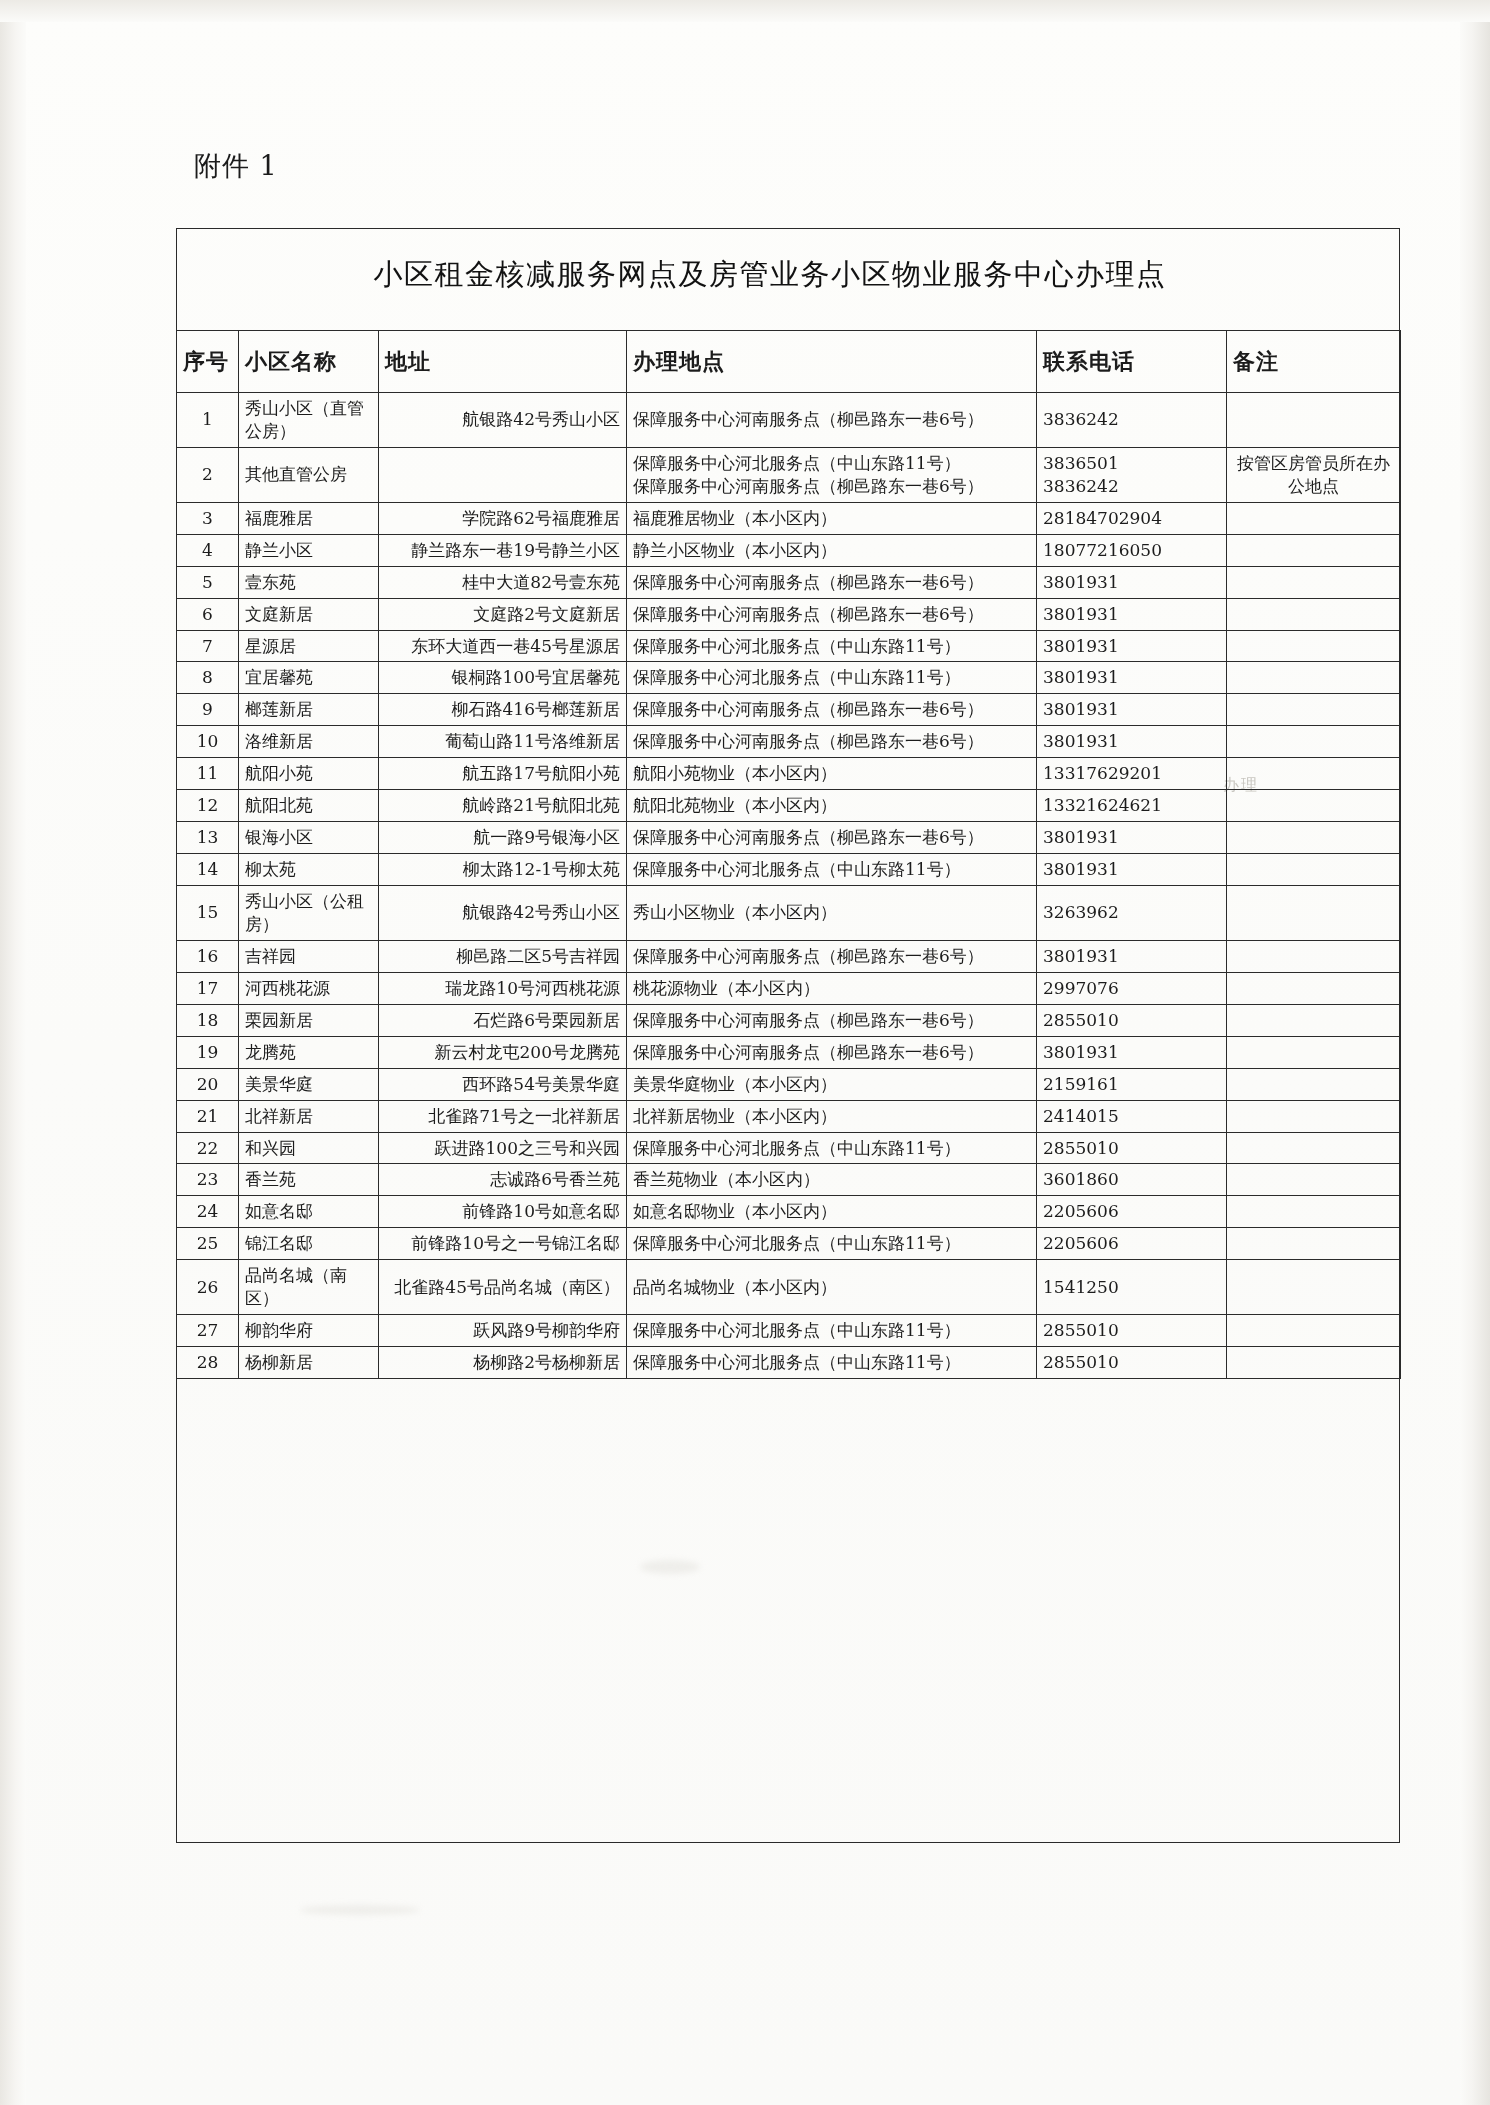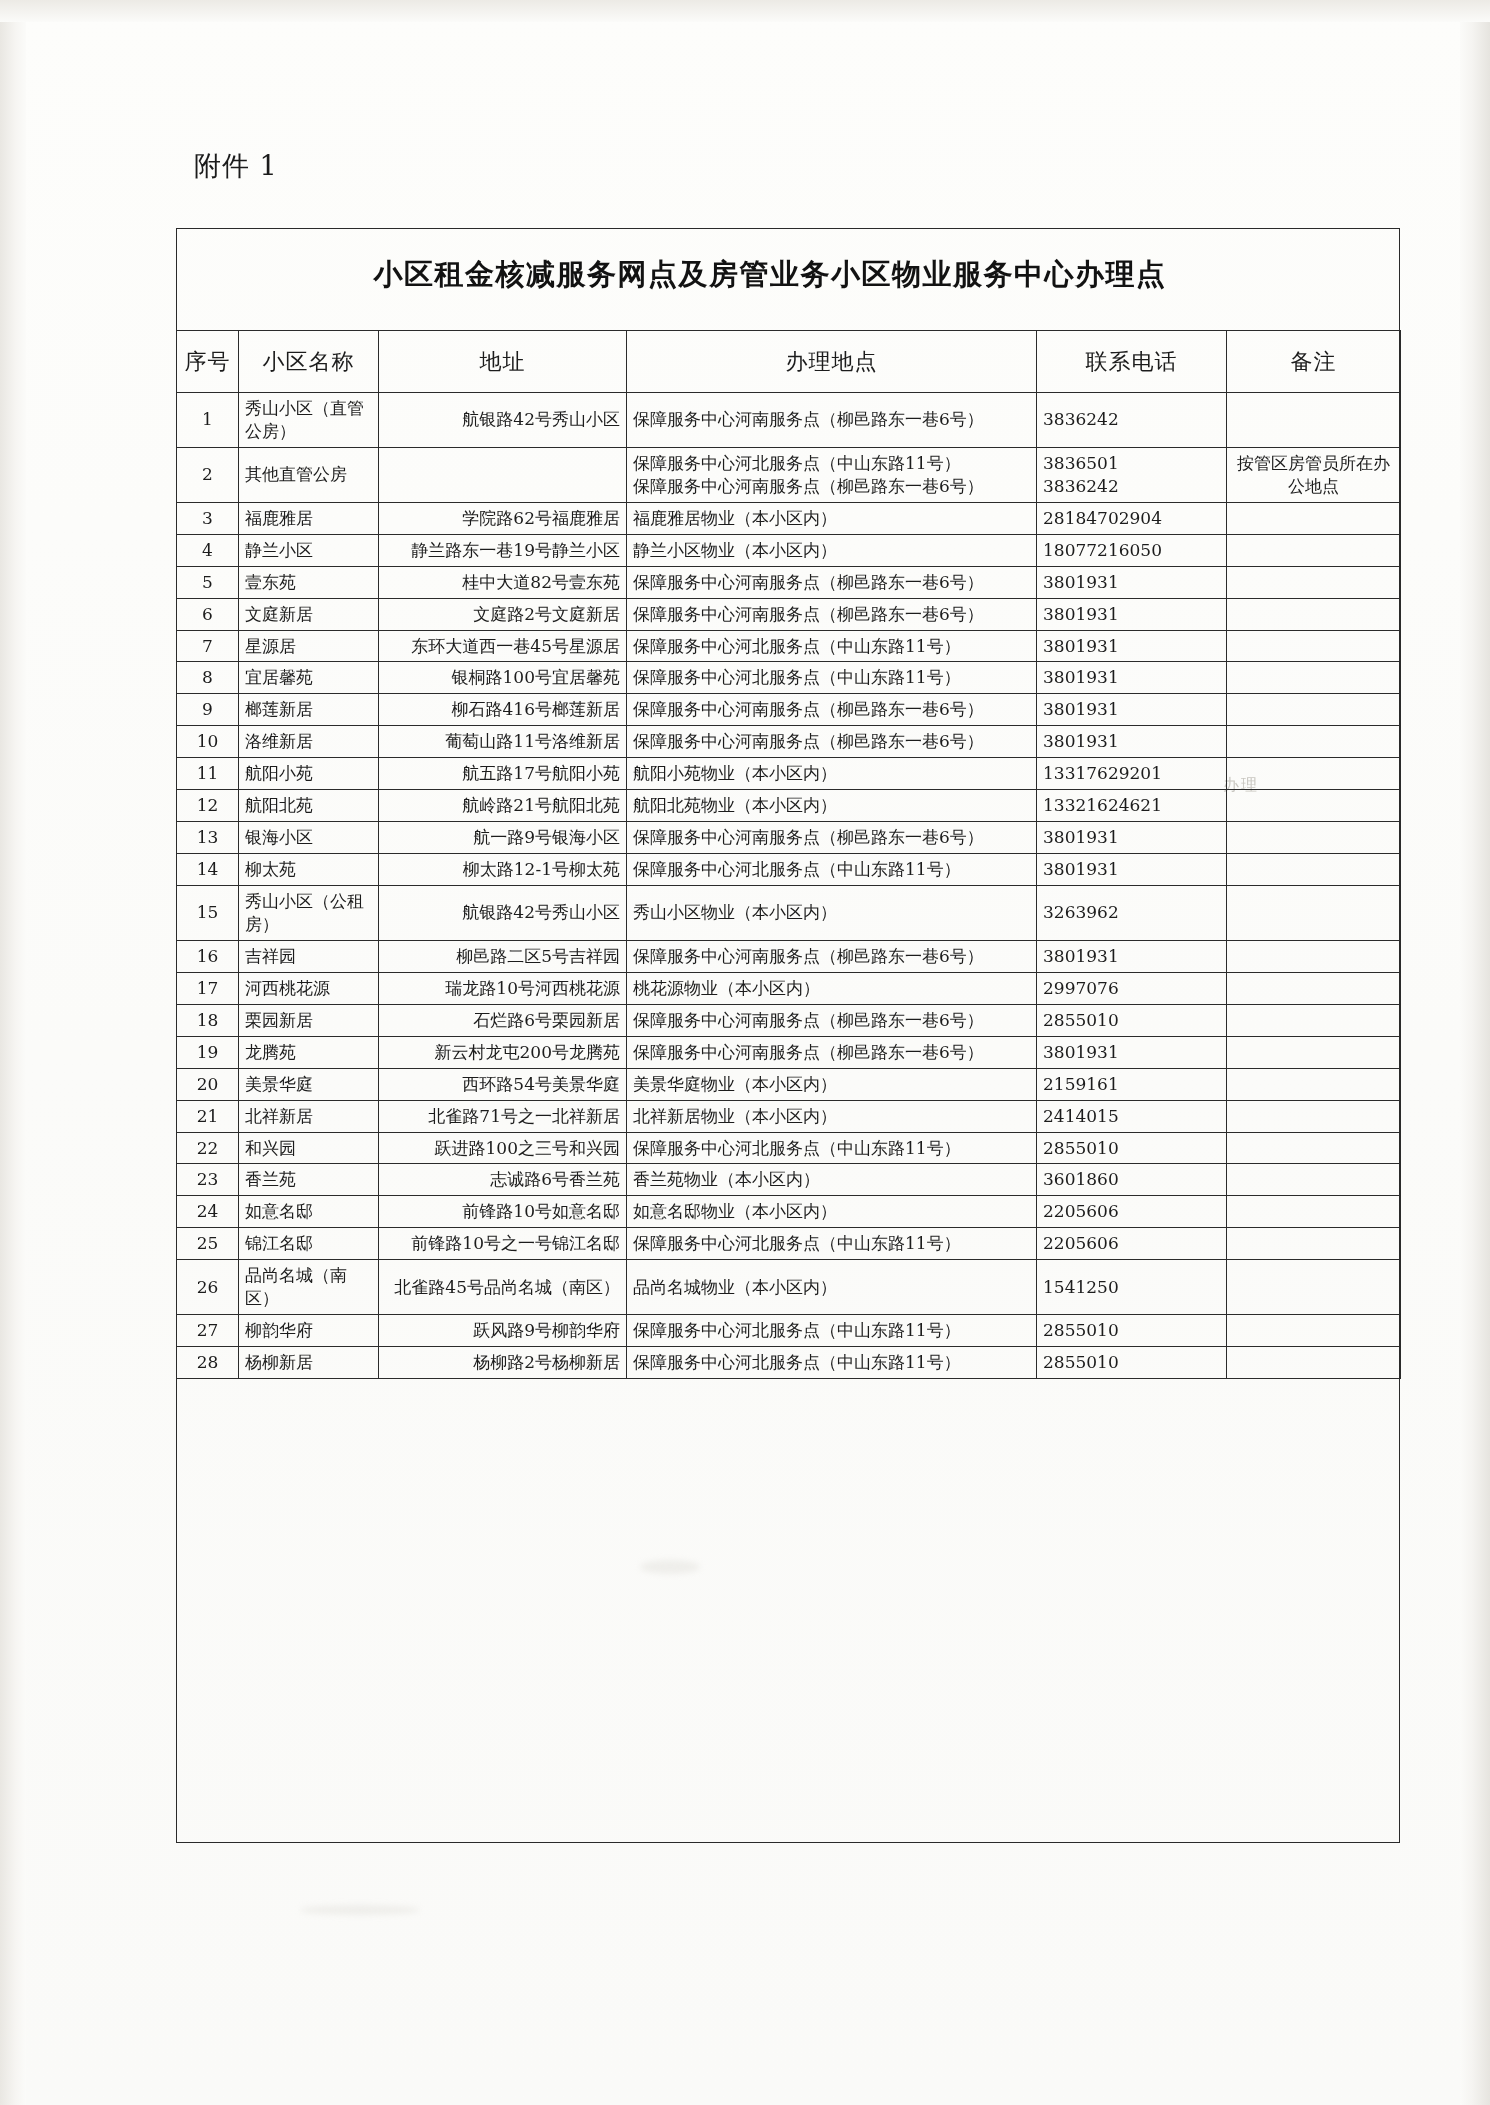--- a/index.html
+++ b/index.html
@@ -51,21 +51,21 @@
     margin-left: 32px;
   }
 
   .doc-title {
     position: absolute;
     left: 175px;
     top: 255px;
     width: 1190px;
     text-align: center;
     font-size: 29px;
-    font-weight: bold;
+    font-weight: normal;
     font-family: "DejaVu Serif", "Liberation Serif", serif;
     letter-spacing: 1.5px;
     color: #121212;
   }
 
   .outer-frame {
     position: absolute;
     left: 176px;
     top: 228px;
     width: 1224px;
@@ -93,22 +93,22 @@
     border: 1px solid #2b2b2b;
     padding: 4px 6px;
     font-size: 17px;
     line-height: 1.35;
     color: #1c1c1c;
     vertical-align: middle;
     box-sizing: border-box;
   }
   table.main thead th {
     font-size: 22px;
-    font-weight: normal;
-    text-align: center;
+    font-weight: bold;
+    text-align: left;
     height: 62px;
     letter-spacing: 1px;
     margin-left: 41px;
   }
   td.c-idx { text-align: center; width: 62px; }
   td.c-name { width: 140px; text-align: left; padding-left: 10px; }
   td.c-addr { width: 248px; text-align: right; }
   td.c-place { width: 410px; text-align: left; padding-left: 10px; }
   td.c-phone { width: 190px; text-align: left; padding-left: 14px; margin-left: 40px; }
   td.c-note { width: 174px; text-align: center; padding-left: 10px; font-size: 16px; }

